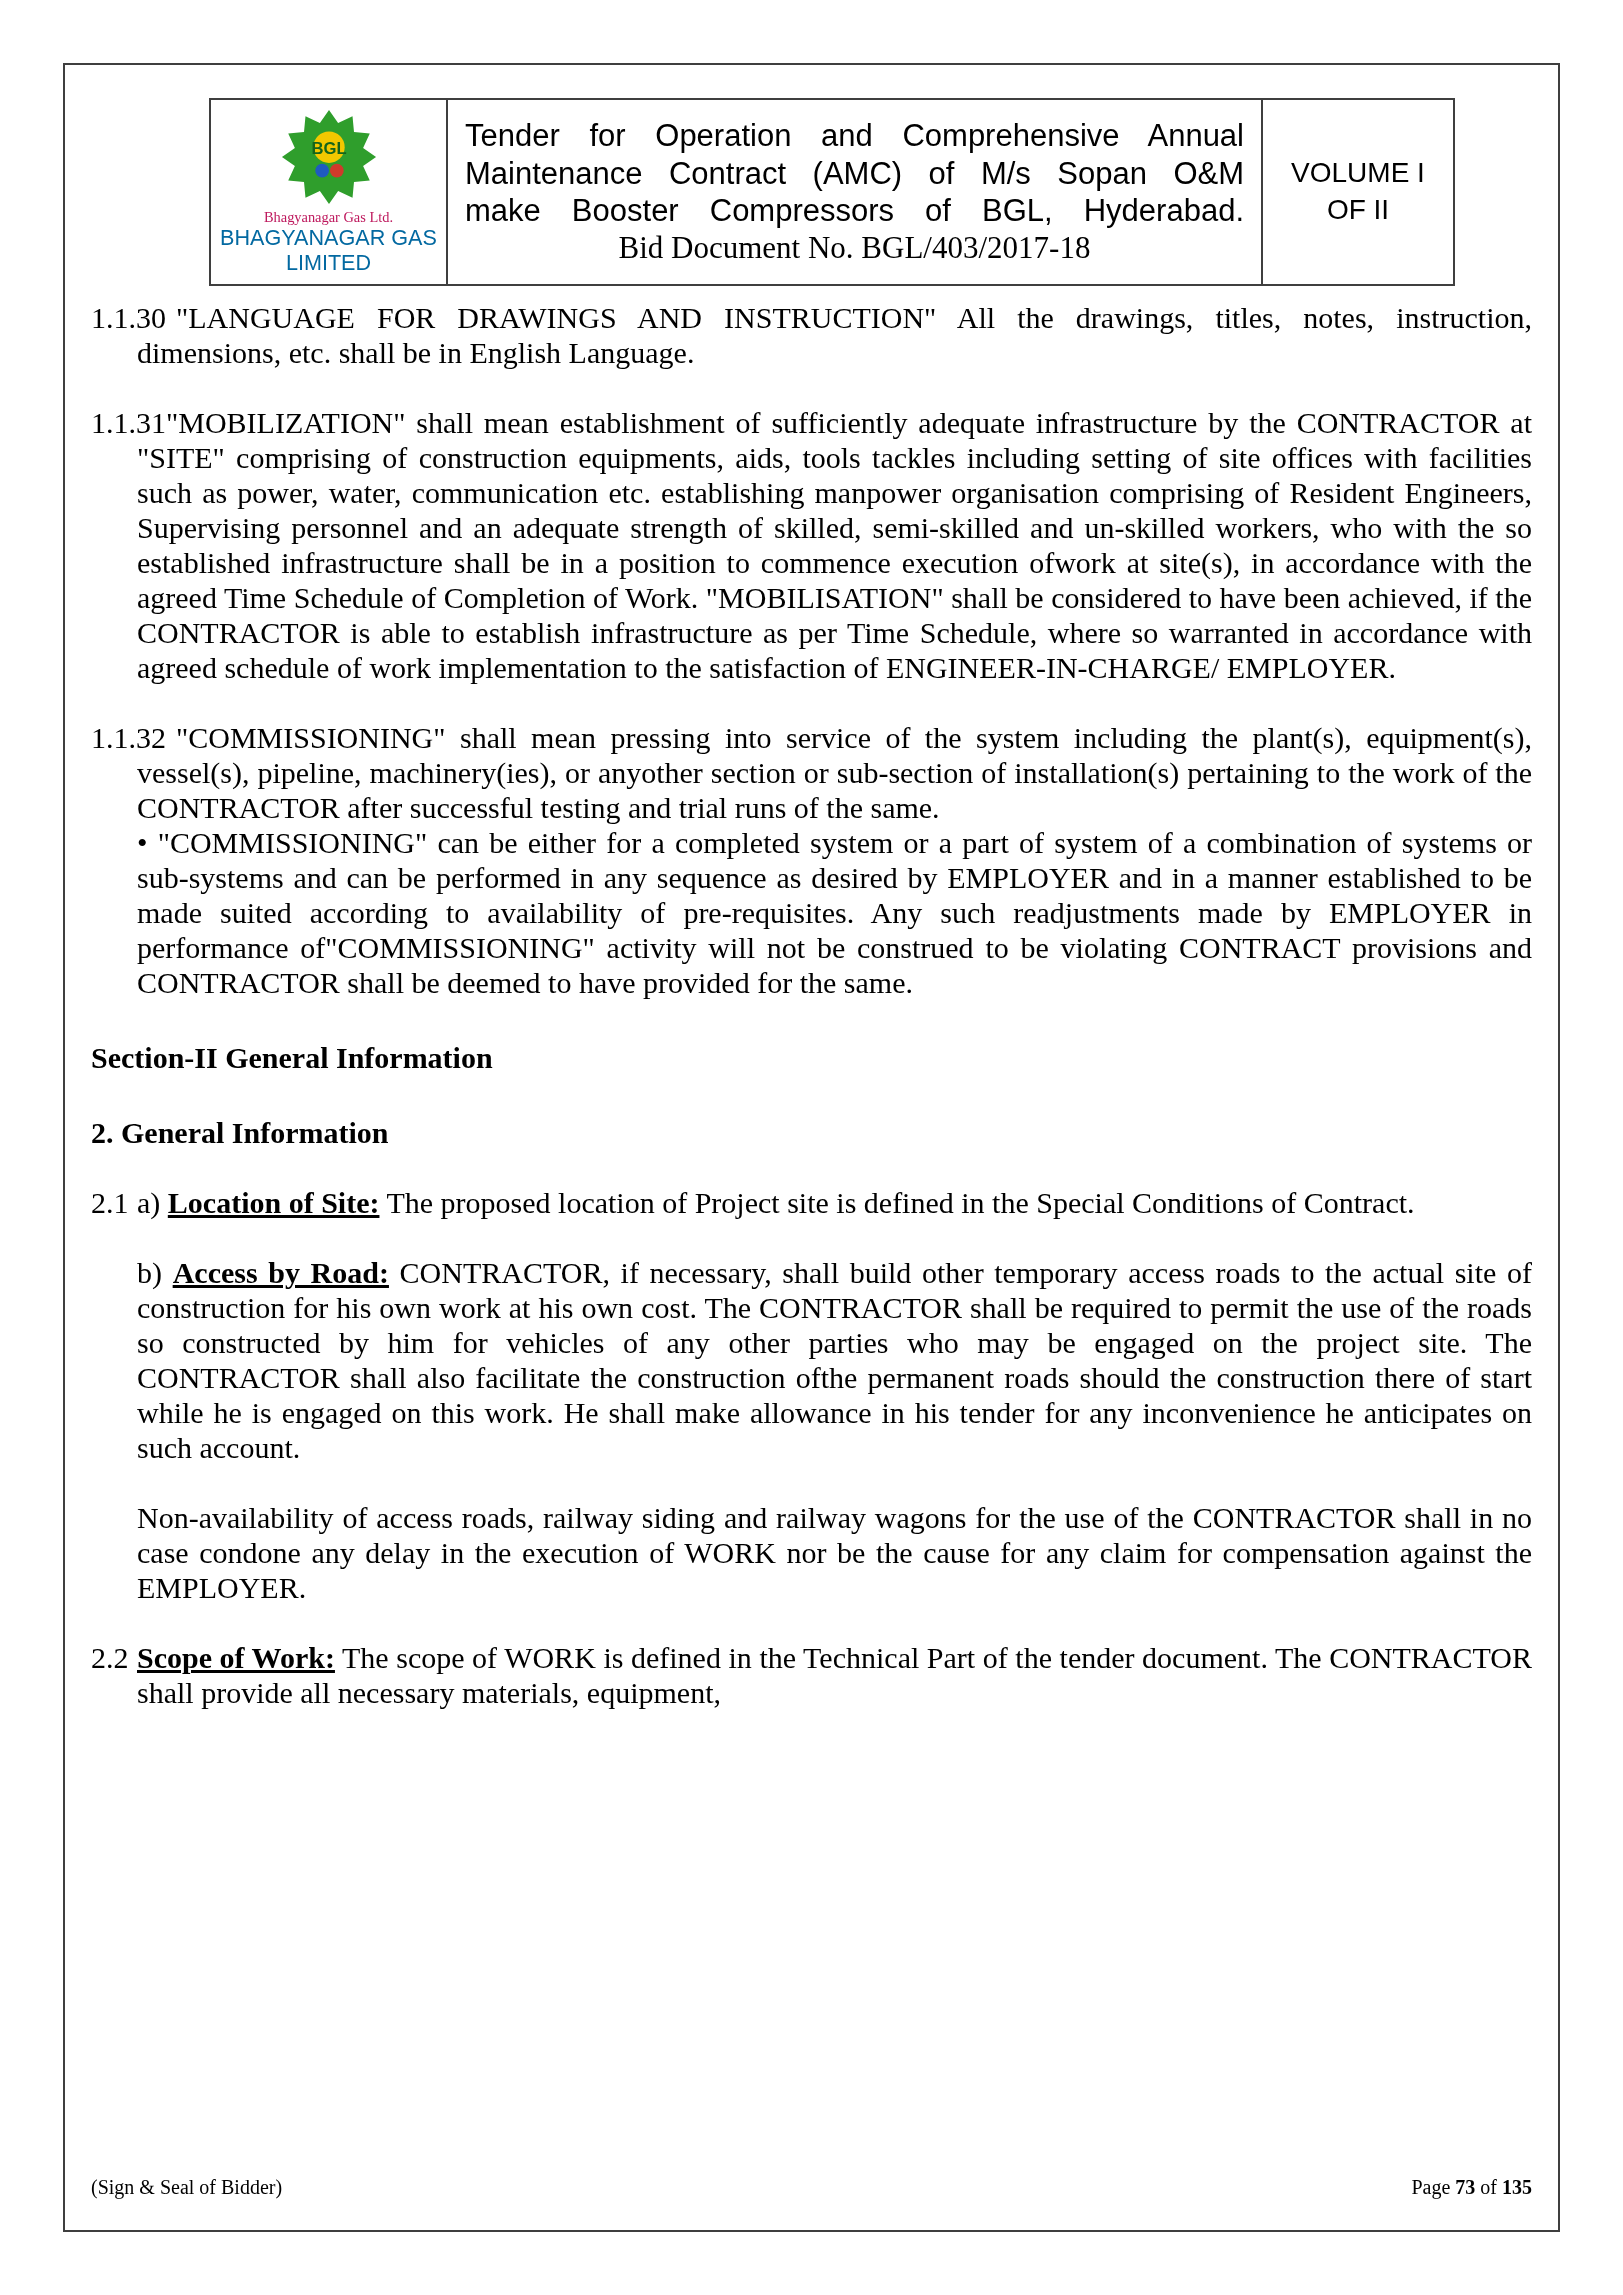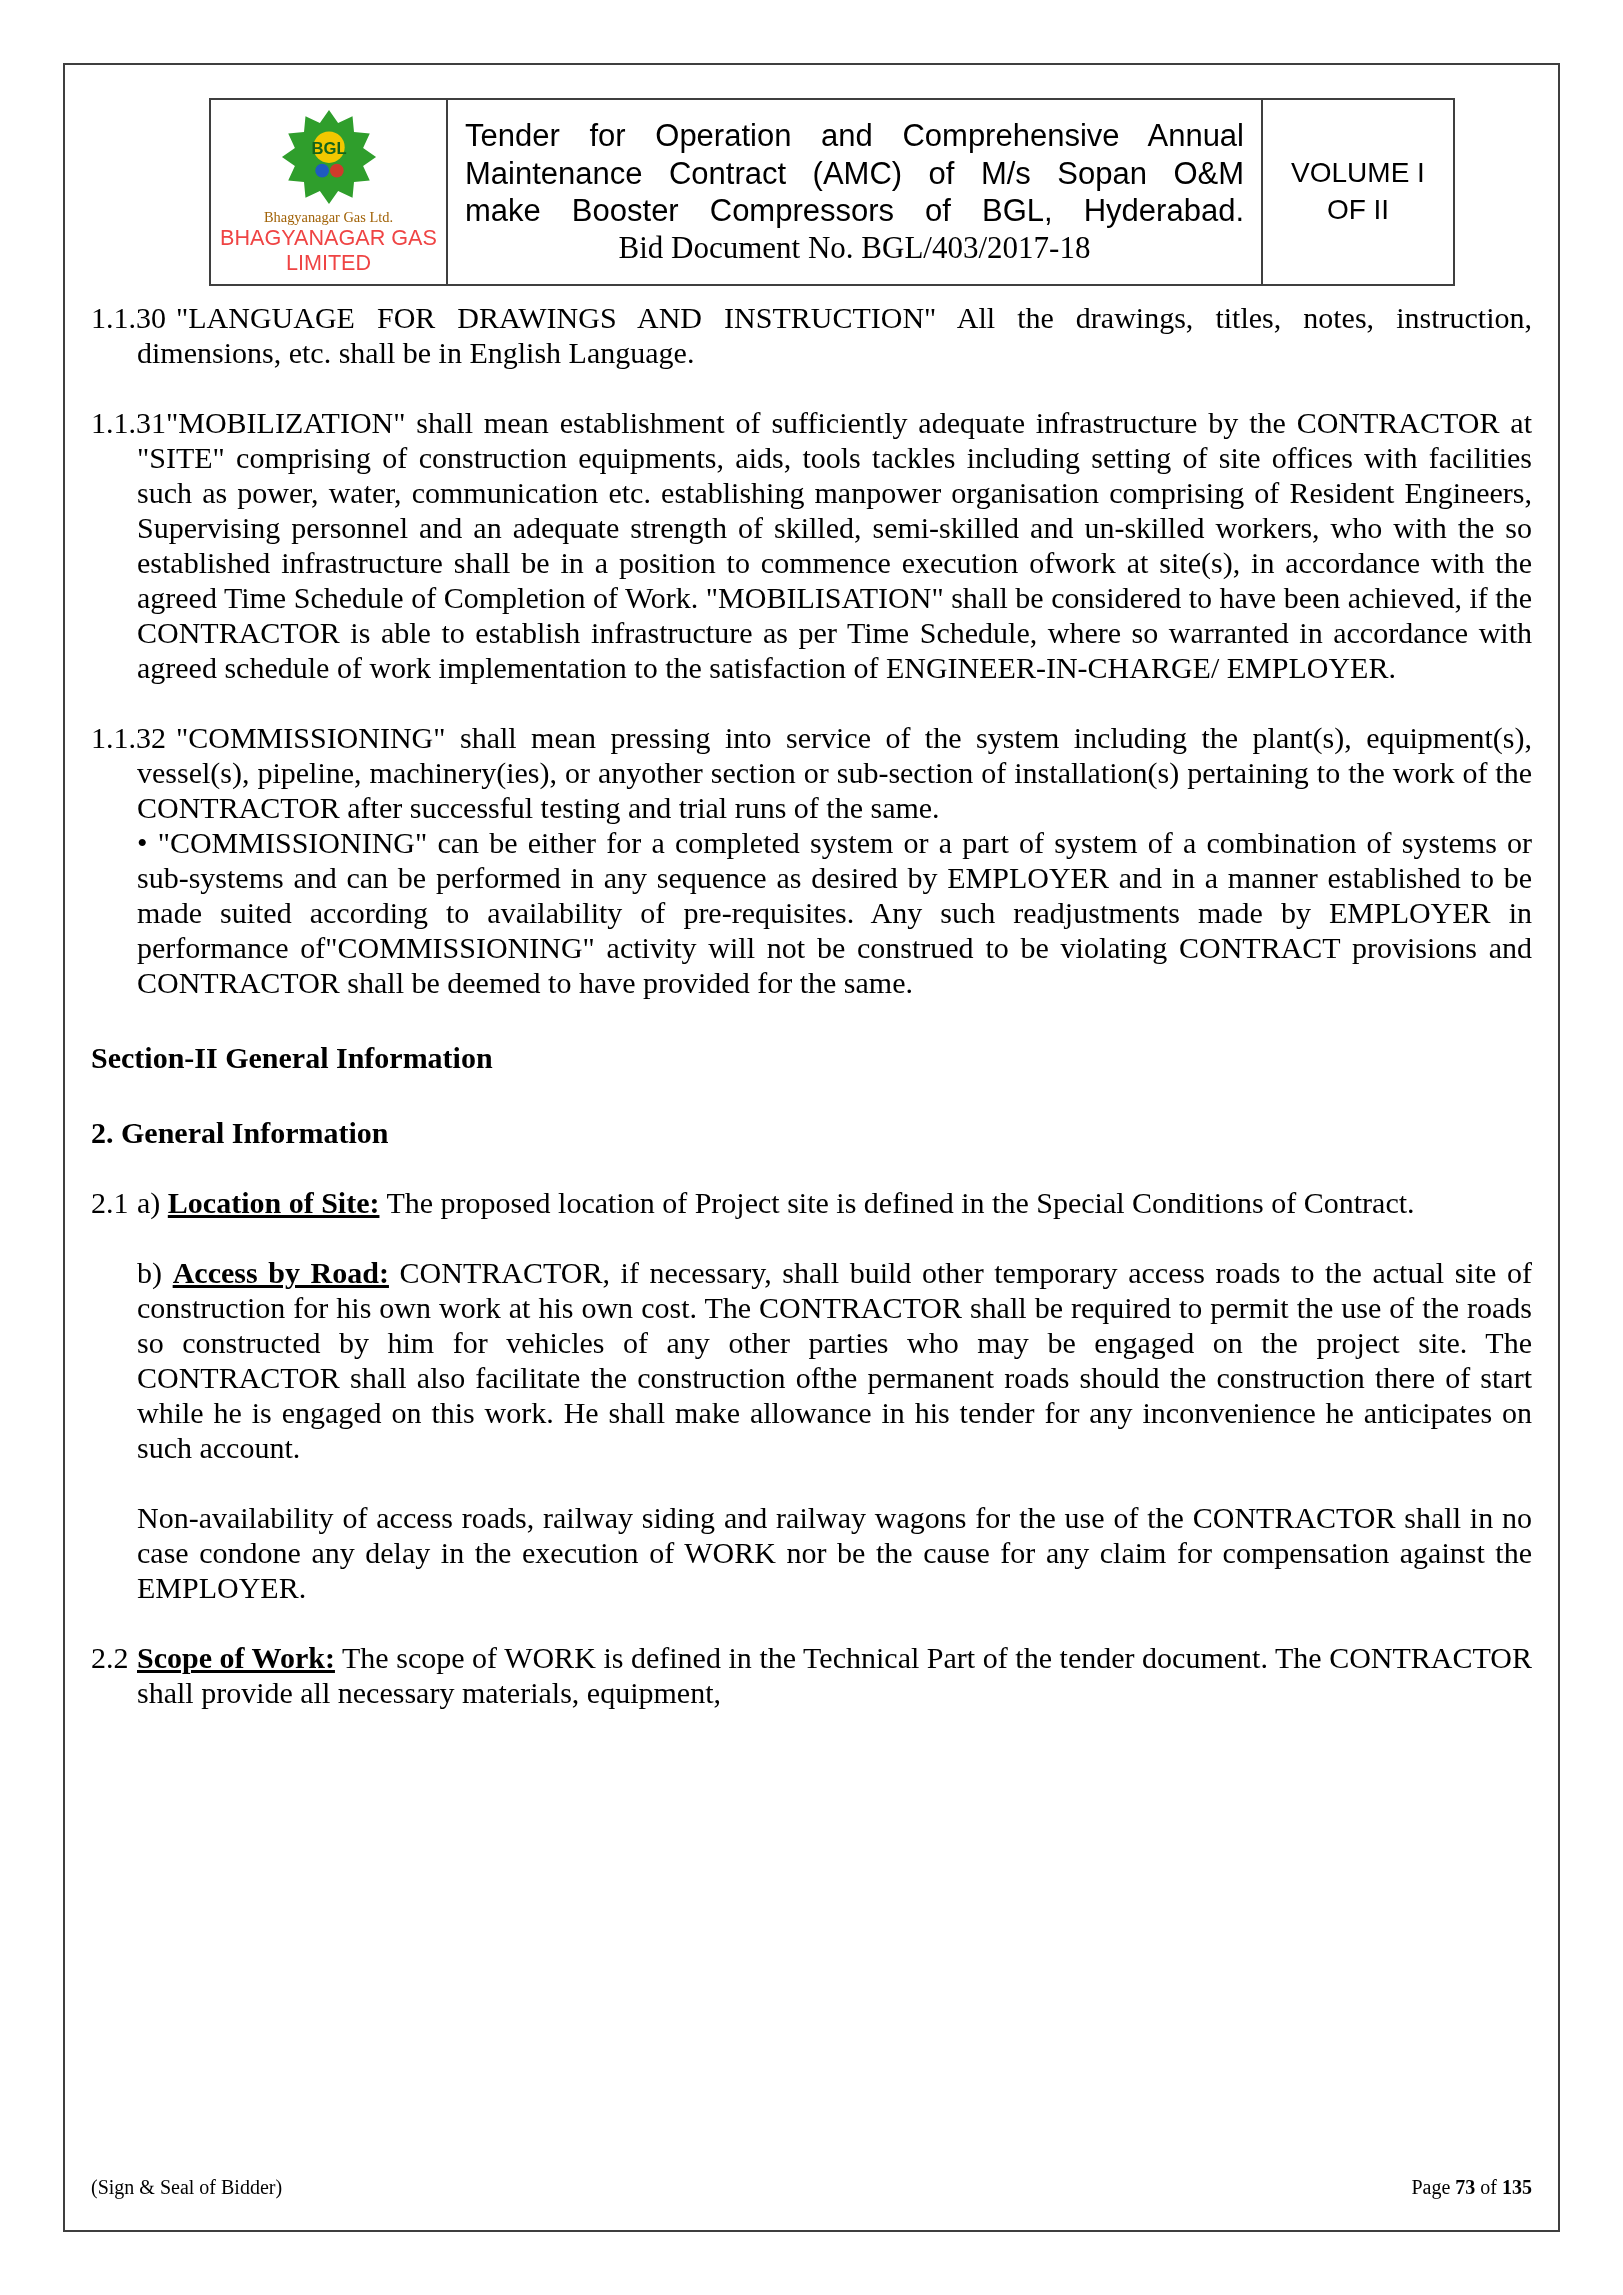--- a/index.html
+++ b/index.html
@@ -22,25 +22,25 @@
   .header-table {
     border-collapse: collapse;
     margin-left: 118px;
     width: 1243px;
     table-layout: fixed;
   }
   .header-table td { border: 2px solid #3f3f3f; vertical-align: middle; }
   .logo-cell { width: 237px; text-align: center; padding: 7.9px 3.9px; }
   .logo-sub {
     font-family: "Liberation Serif", serif;
-    font-size: 14.4px; color: #a16207; margin-top: 1.3px;
+    font-size: 14.4px; color: #be185d; margin-top: 1.3px;
   }
   .company-name {
     font-family: "Liberation Sans", sans-serif;
-    font-size: 21.6px; line-height: 1.15; color: #ef4444;
+    font-size: 21.6px; line-height: 1.15; color: #0369a1;
   }
   .title-cell {
     width: 815px;
     padding: 9.2px 17px;
     font-family: "Liberation Sans", sans-serif;
     font-size: 31px; line-height: 1.2;
   }
   .title-line { text-align: justify; text-align-last: justify; }
   .title-line.centered { text-align: center; text-align-last: center; font-family: Liberation Serif, serif; }
   .volume-cell {

